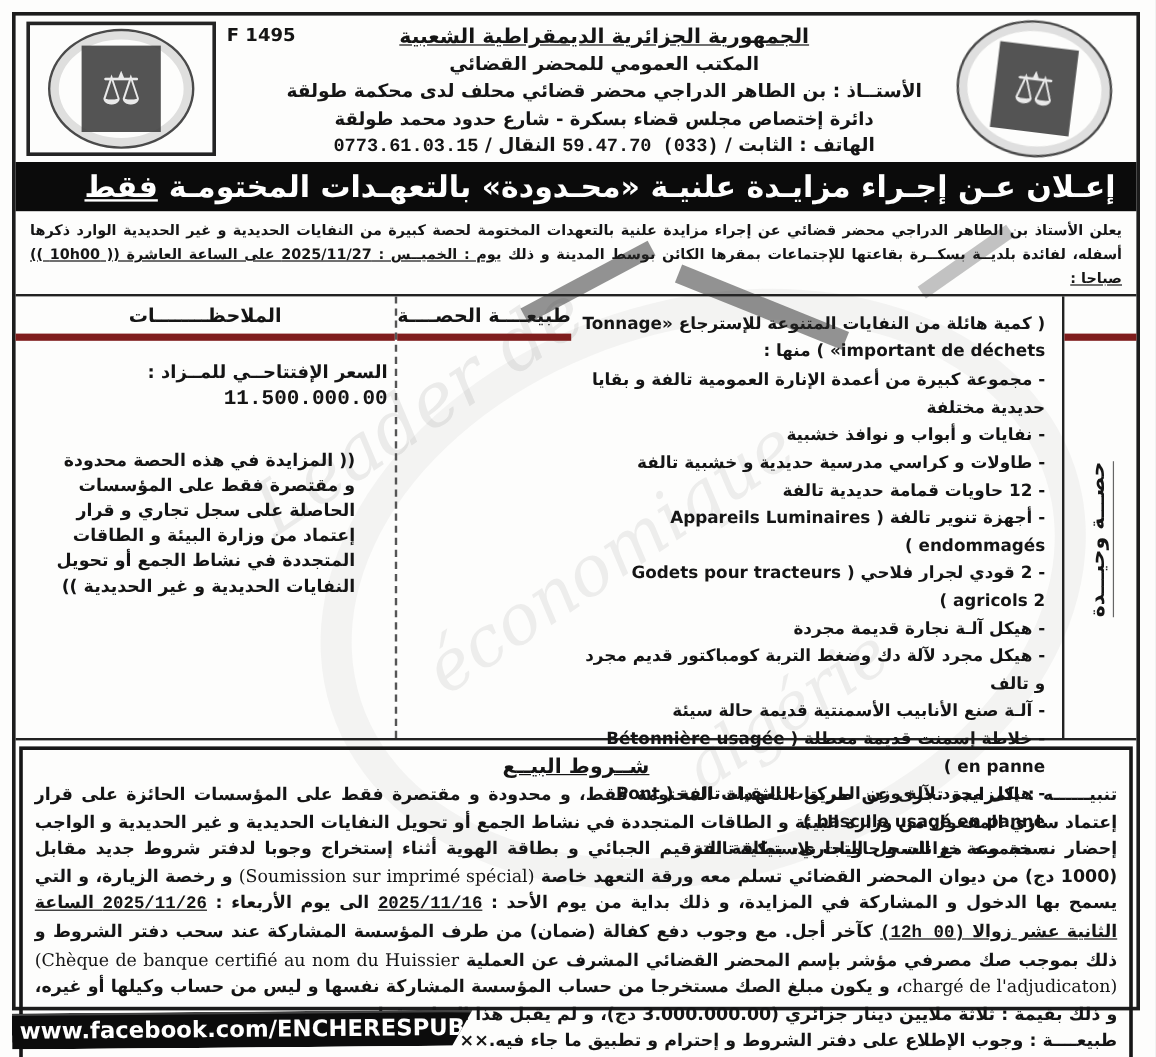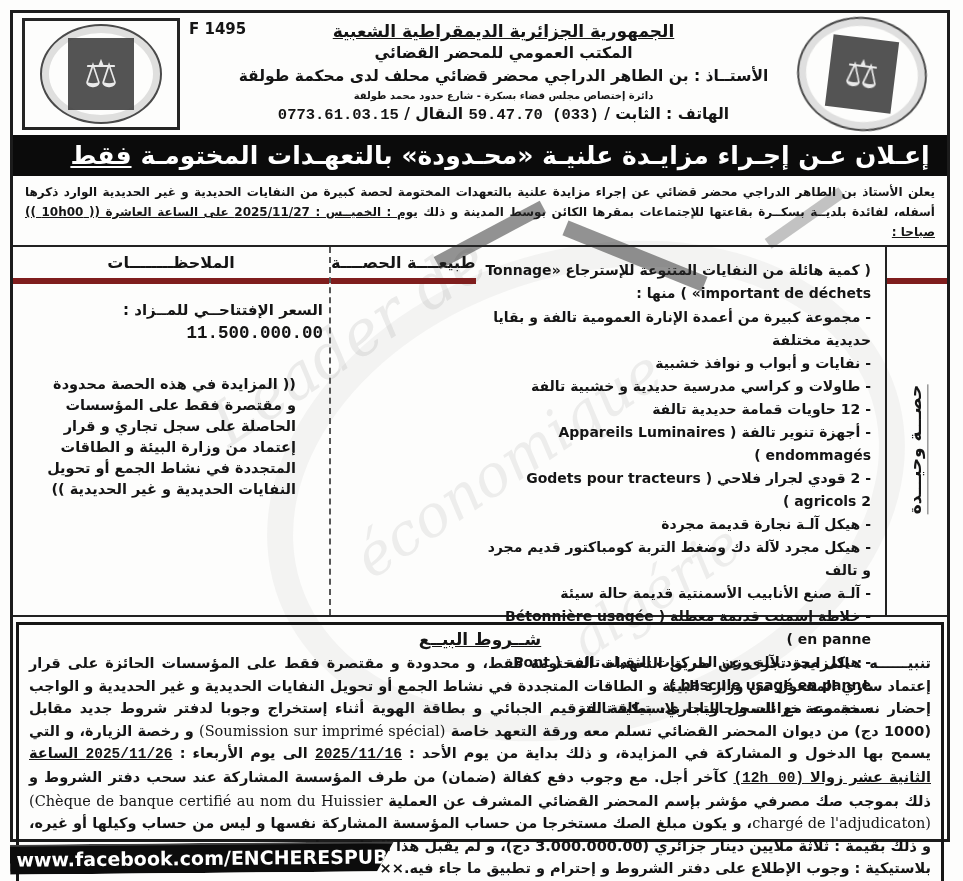--- a/index.html
+++ b/index.html
@@ -19,21 +19,21 @@
              justify-content:center;color:#e8e8e8;font-size:38px;opacity:.88;}
   .right-seal{position:absolute;right:14px;top:2px;width:142px;height:118px;display:flex;
               align-items:center;justify-content:center;transform:rotate(7deg);}
   .right-seal .seal{width:126px;height:110px;}
   .form-number{position:absolute;left:176px;top:7px;font-weight:700;font-size:15px;direction:ltr;}
   .header-center{position:absolute;left:215px;right:168px;top:8px;text-align:center;direction:rtl;
                  font-weight:700;}
   .h-l1{font-size:17px;text-decoration:underline;margin-bottom:3px;}
   .h-l2{font-size:15.5px;margin-bottom:5px;}
   .h-l3{font-size:15.5px;margin-bottom:5px;}
-  .h-l4{font-size:10px;margin-bottom:4px;}
+  .h-l4{font-size:15px;margin-bottom:4px;}
   .h-l5{font-size:15.5px;}
   .num{direction:ltr;unicode-bidi:embed;font-family:Liberation Mono, monospace;}
 
   
   .title-banner{height:41px;background:#0b0b0b;color:#fff;display:flex;align-items:center;
                 justify-content:center;direction:rtl;font-weight:700;font-size:25px;gap:9px;}
   .title-last{text-decoration:underline;margin-left:40px;}
 
   
   .intro{direction:rtl;text-align:justify;padding:6px 12px 3px;font-size:12px;font-weight:700;
@@ -158,21 +158,21 @@
         <div class="th"></div>
         <div class="lot-body">
           <div class="lot-label">حصـــة وحيـــدة</div>
         </div>
       </div>
     </div>
 
     <div class="conditions">
       <div class="cond-title">شــروط البيــع</div>
       <div class="cond-text"><span class="b" style="font-weight:700">تنبيــــــه : </span><span>المزايدة تجرى عن طريق التعهدات المختومة فقط، و محدودة و مقتصرة فقط على المؤسسات الحائزة على قرار إعتماد ساري المفعول من وزارة البيئة و الطاقات المتجددة في نشاط الجمع أو تحويل النفايات الحديدية و غير الحديدية و الواجب إحضار نسخة منه مع السجل التجاري، بطاقة الترقيم الجبائي و بطاقة الهوية أثناء إستخراج وجوبا لدفتر شروط جديد مقابل (1000 دج) من ديوان المحضر القضائي تسلم معه ورقة التعهد خاصة </span><span class="fr">(Soumission sur imprimé spécial)</span><span> و رخصة الزيارة، و التي يسمح بها الدخول و المشاركة في المزايدة، و ذلك بداية من يوم الأحد : </span><span class="bu num">2025/11/16</span><span> الى يوم الأربعاء : </span><span class="bu num">2025/11/26</span><span class="u"> الساعة الثانية عشر زوالا </span><span class="u num">(12h 00)</span><span> كآخر أجل. مع وجوب دفع كفالة (ضمان) من طرف المؤسسة المشاركة عند سحب دفتر الشروط و ذلك بموجب صك مصرفي مؤشر بإسم المحضر القضائي المشرف عن العملية </span><span class="fr">(Chèque de banque certifié au nom du Huissier chargé de l'adjudicaton)</span><span>، و يكون مبلغ الصك مستخرجا من حساب المؤسسة المشاركة نفسها و ليس من حساب وكيلها أو غيره، و ذلك بقيمة : ثلاثة ملايين دينار جزائري </span><span>(3.000.000.00 دج)</span><span>، و لم يقبل هذا المبلغ نقدا.</span></div>
-      <div class="cond-text"><span style="font-weight:700">بلاستيكية : </span><span>وجوب الإطلاع على دفتر الشروط و إحترام و تطبيق ما جاء فيه.××</span></div>
+      <div class="cond-text"><span style="font-weight:700">طبيعــــة : </span><span>وجوب الإطلاع على دفتر الشروط و إحترام و تطبيق ما جاء فيه.××</span></div>
     </div>
 
   </div>
 
   <div class="swoosh sw1"></div>
   <div class="swoosh sw2"></div>
   <div class="swoosh sw3"></div>
 
   <div class="fb-bar">www.facebook.com/ENCHERESPUB</div>
 

